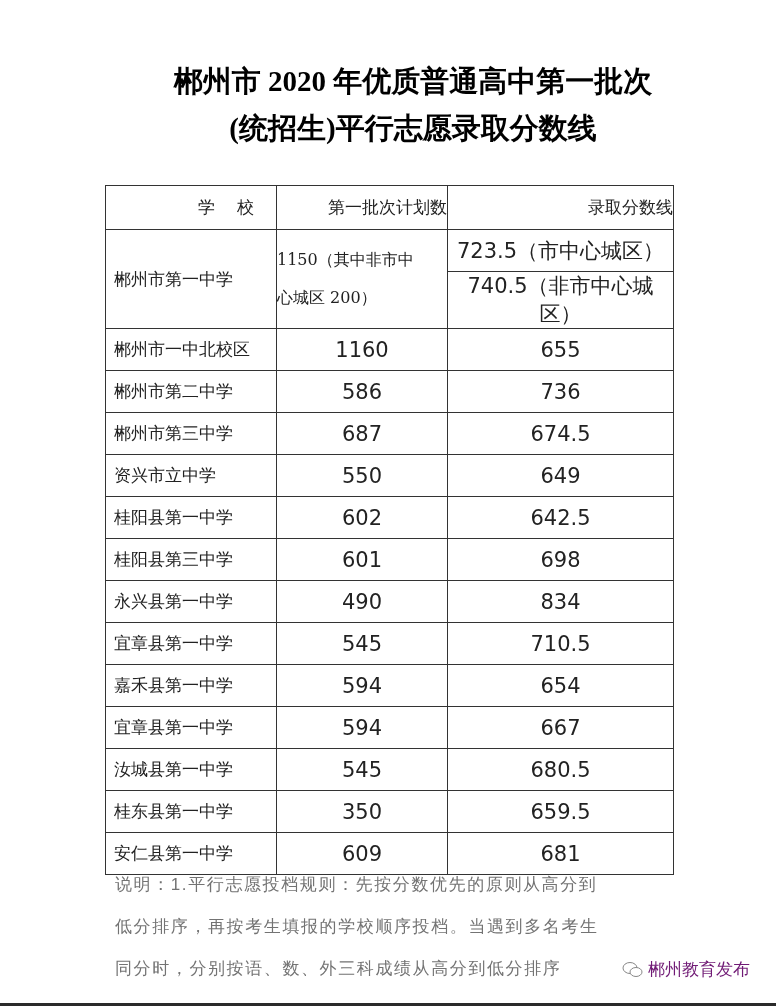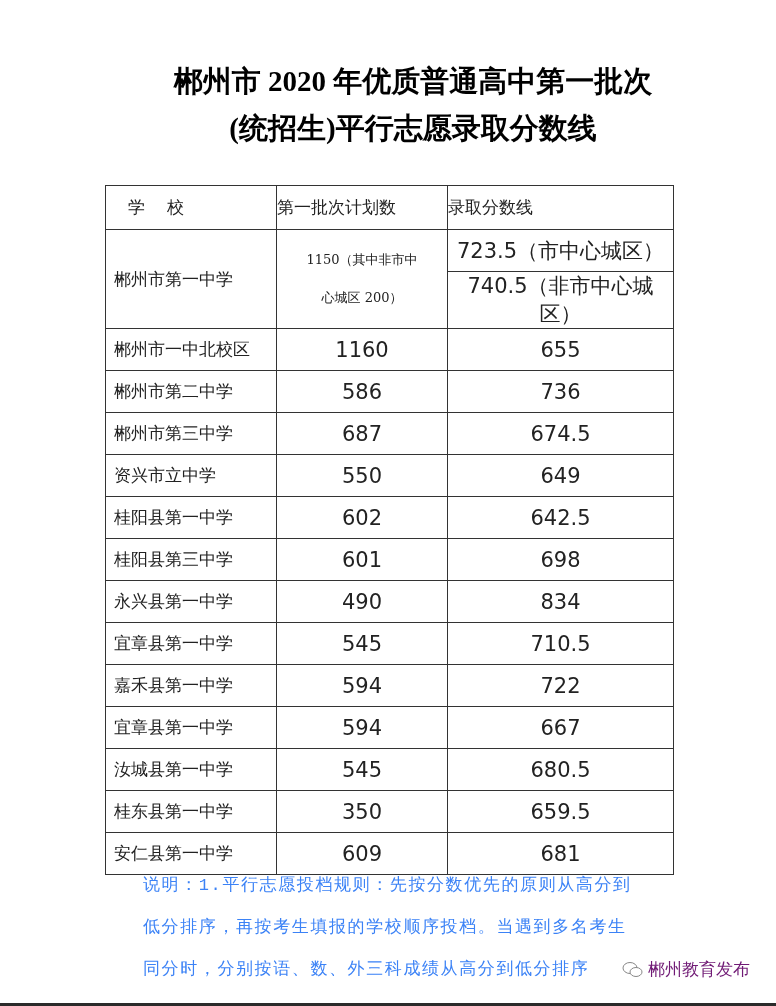--- a/index.html
+++ b/index.html
@@ -21,26 +21,26 @@
     font-family: "DejaVu Serif", serif; font-size: 17px; color: #222;
   }
   table.scores td, table.scores th {
     border: 1.3px solid #333; padding: 0; height: 41px; font-weight: normal;
   }
   col.c1 { width: 171px; }
   col.c2 { width: 171px; }
   col.c3 { width: 226px; }
   .school { text-align: left; padding-left: 8px !important; }
   .num { text-align: center; font-family: "DejaVu Sans", sans-serif; font-size: 21px; }
-  .hdr { text-align: left; height: 43px !important; }
+  .hdr { text-align: right; height: 43px !important; }
   .hdr-school { letter-spacing: 22px; padding-left: 22px !important; }
-  .plan-multi { text-align: center; font-size: 13px; line-height: 38px; }
+  .plan-multi { text-align: left; font-size: 16px; line-height: 38px; }
   .note {
     position: absolute; left: 115px; width: 560px;
-    font-family: Liberation Mono, monospace; font-size: 17px; color: #3b82f6; letter-spacing: 1.6px; margin-left: 28px;
+    font-family: Liberation Sans, sans-serif; font-size: 17px; color: #737373; letter-spacing: 1.6px;
   }
   .n1 { top: 873px; } .n2 { top: 915px; } .n3 { top: 957px; }
   .watermark {
     position: absolute; left: 618px; top: 958px; font-family: "DejaVu Sans", sans-serif;
     font-size: 17px; color: #701a75; background: rgba(255,255,255,0.85); padding-left: 4px;
     display: flex; align-items: center;
   }
   .wm-icon { width: 22px; height: 18px; margin-right: 4px; }
   .bottom-bar { position: absolute; left: 0; right: 0; bottom: 0; height: 3px; background: #2a2a2a; }
 </style>
@@ -111,21 +111,21 @@
         <td class="num">834</td>
       </tr>
       <tr>
         <td class="school">宜章县第一中学</td>
         <td class="num">545</td>
         <td class="num">710.5</td>
       </tr>
       <tr>
         <td class="school">嘉禾县第一中学</td>
         <td class="num">594</td>
-        <td class="num">722</td>
+        <td class="num">654</td>
       </tr>
       <tr>
         <td class="school">宜章县第一中学</td>
         <td class="num">594</td>
         <td class="num">667</td>
       </tr>
       <tr>
         <td class="school">汝城县第一中学</td>
         <td class="num">545</td>
         <td class="num">680.5</td>

